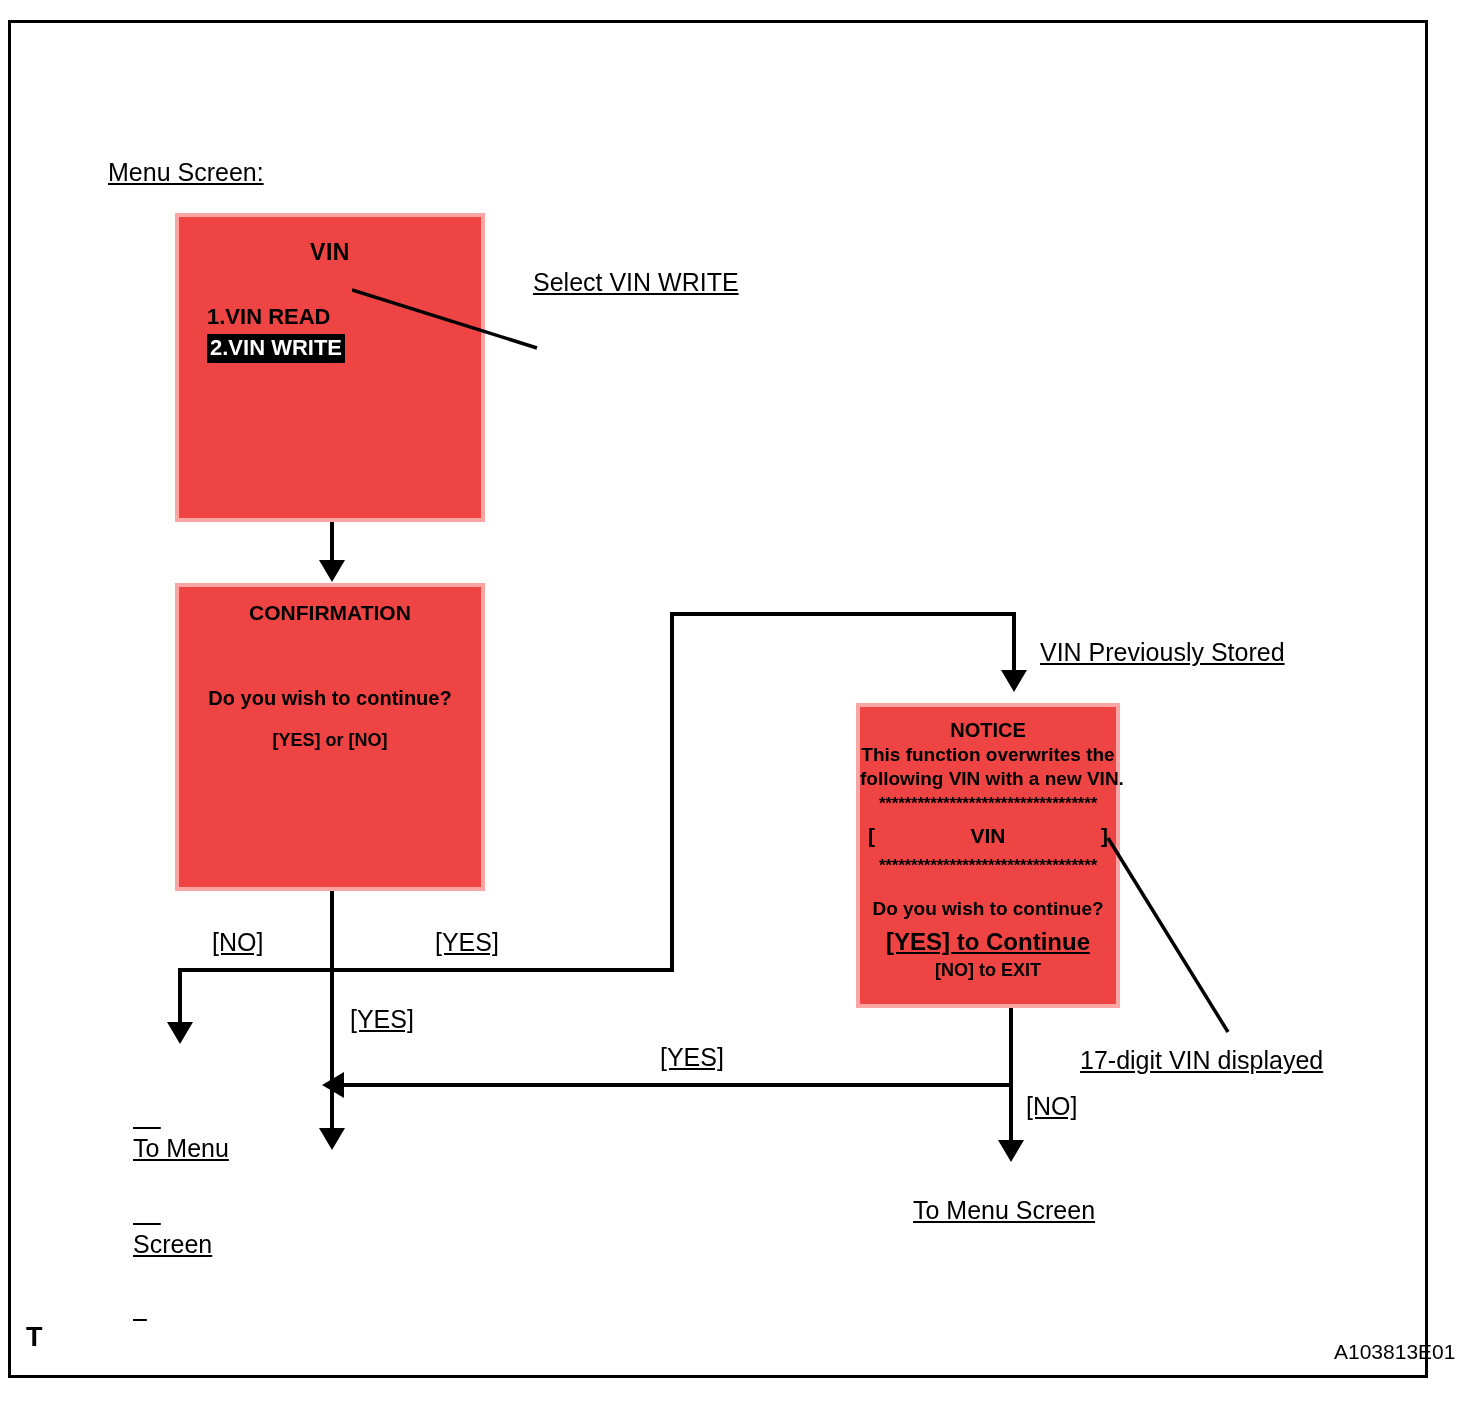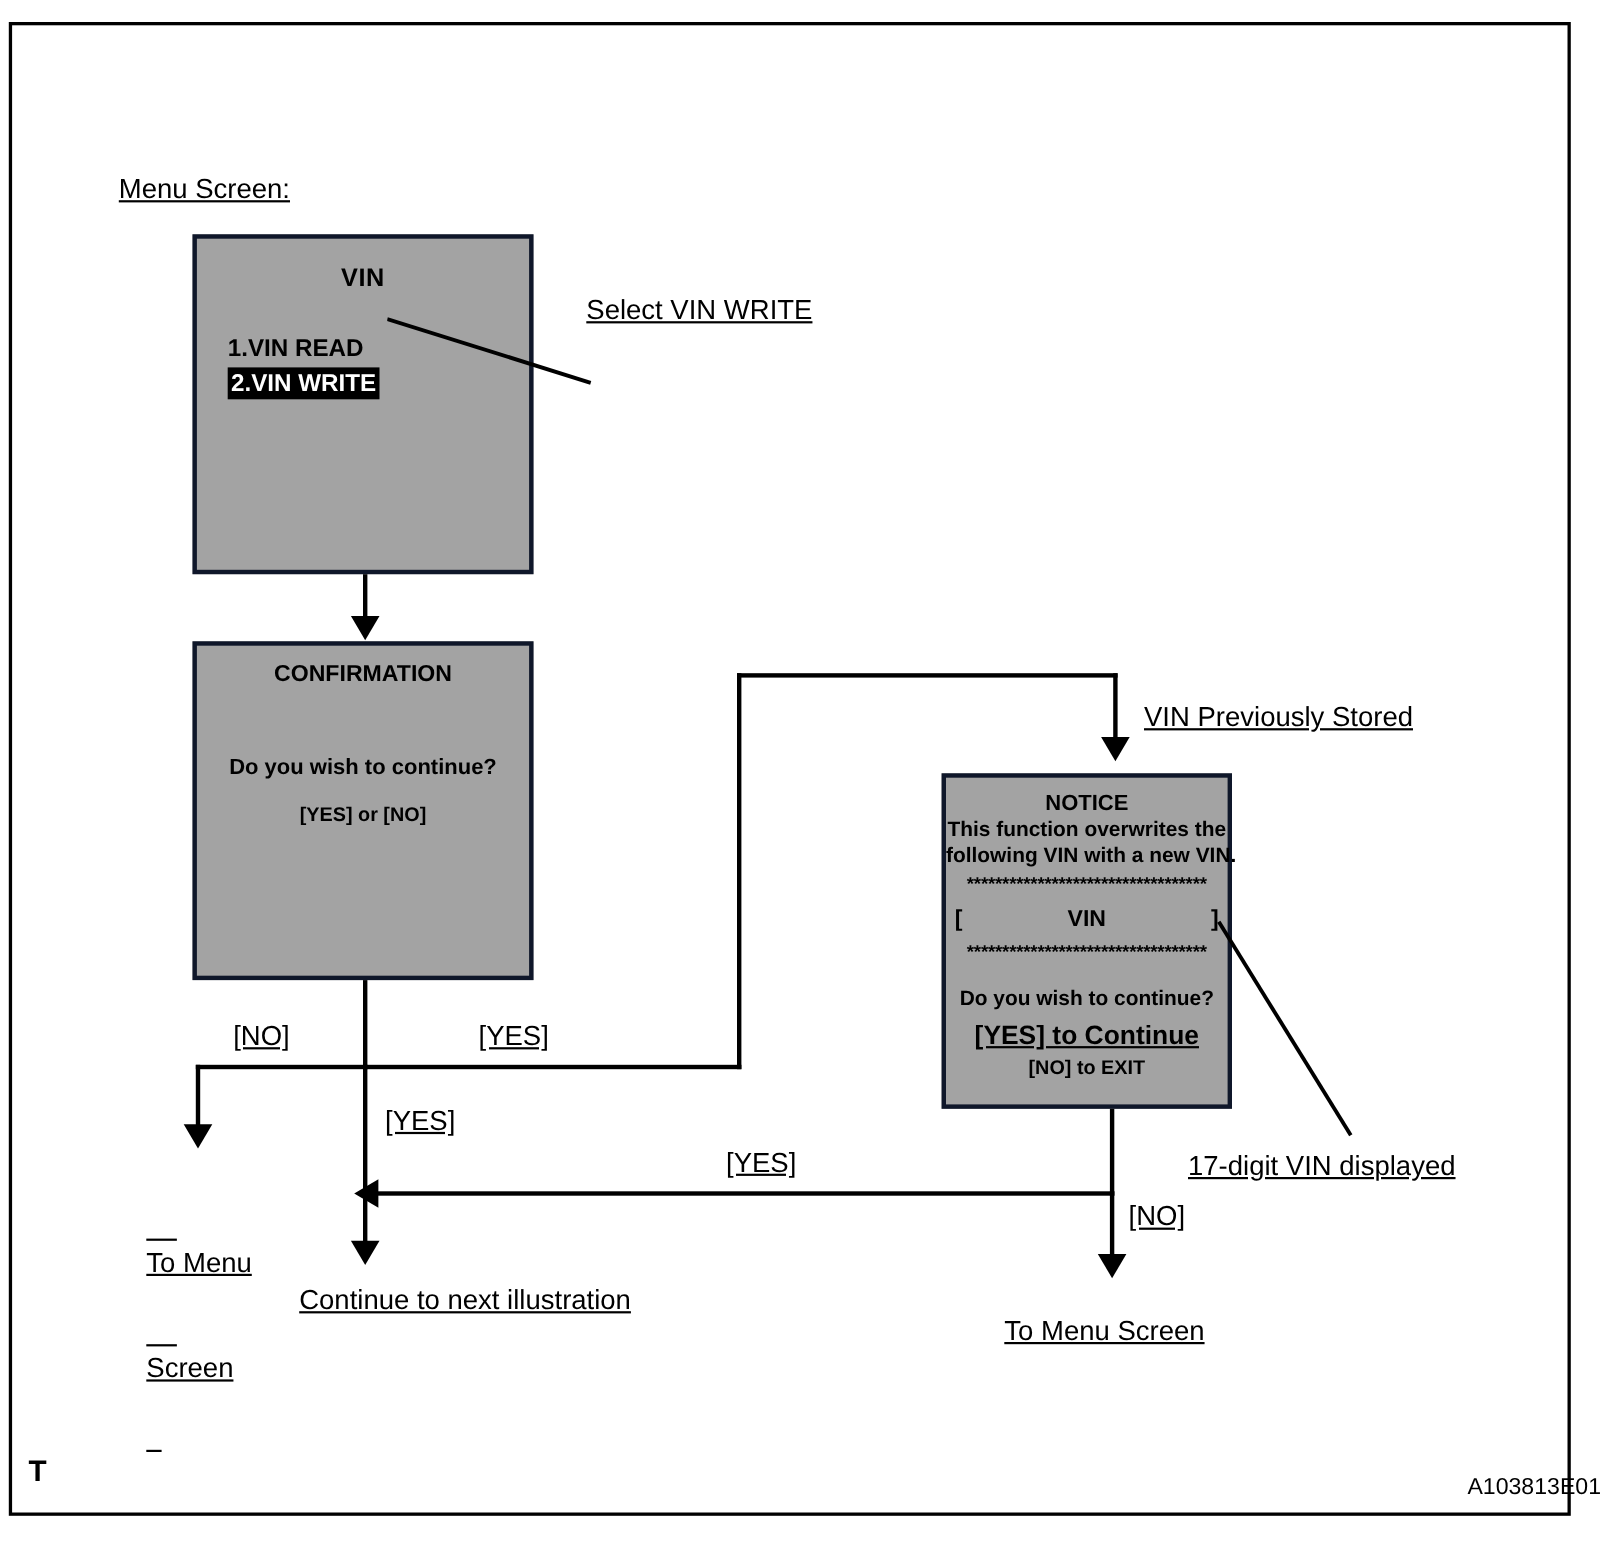--- a/index.html
+++ b/index.html
@@ -37,22 +37,22 @@
     font-weight: 400;
     color: #000;
     white-space: pre;
     line-height: 1.18;
     text-decoration: underline;
   }
 
   
   .screen-box {
     box-sizing: border-box;
-    border: 4px solid #0f172a;
-    background: #a3a3a3;
+    border: 4px solid #fca5a5;
+    background: #ef4444;
   }
   .scr-text {
     font-family: "Liberation Sans", sans-serif;
     font-weight: bold;
     color: #000;
     text-align: center;
     white-space: pre;
   }
 
   
@@ -193,21 +193,20 @@
   <div class="abs anno" style="left:435px; top:928px;">[YES]</div>
 
   <div class="abs anno" style="left:133px; top:1068px; line-height:1.28;">
     <div>To Menu</div>
     <div>Screen</div>
   </div>
 
   <div class="vline" style="left:330px; top:968px; height:168px;"></div>
   <div class="arrow-down" style="left:319px; top:1128px;"></div>
   <div class="abs anno" style="left:350px; top:1005px;">[YES]</div>
-  <div class="abs anno" style="left:272px; top:1168px;">Continue to next illustration</div>
 
   <div class="vline" style="left:1009px; top:1008px; height:79px;"></div>
   <div class="hline" style="left:340px; top:1083px; width:673px;"></div>
   <div class="arrow-left" style="left:322px; top:1072px;"></div>
   <div class="abs anno" style="left:660px; top:1043px;">[YES]</div>
 
   <div class="vline" style="left:1009px; top:1083px; height:65px;"></div>
   <div class="arrow-down" style="left:998px; top:1140px;"></div>
   <div class="abs anno" style="left:1026px; top:1092px;">[NO]</div>
   <div class="abs anno" style="left:913px; top:1196px;">To Menu Screen</div>

